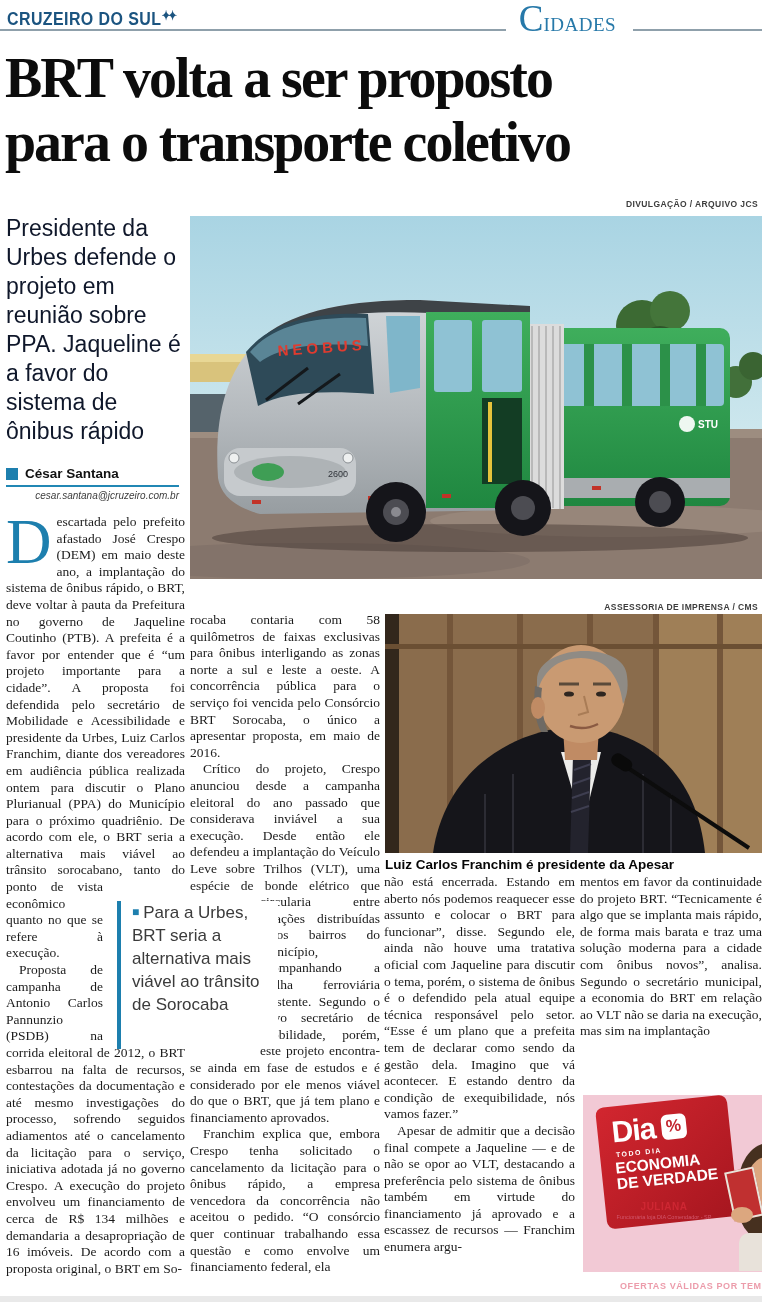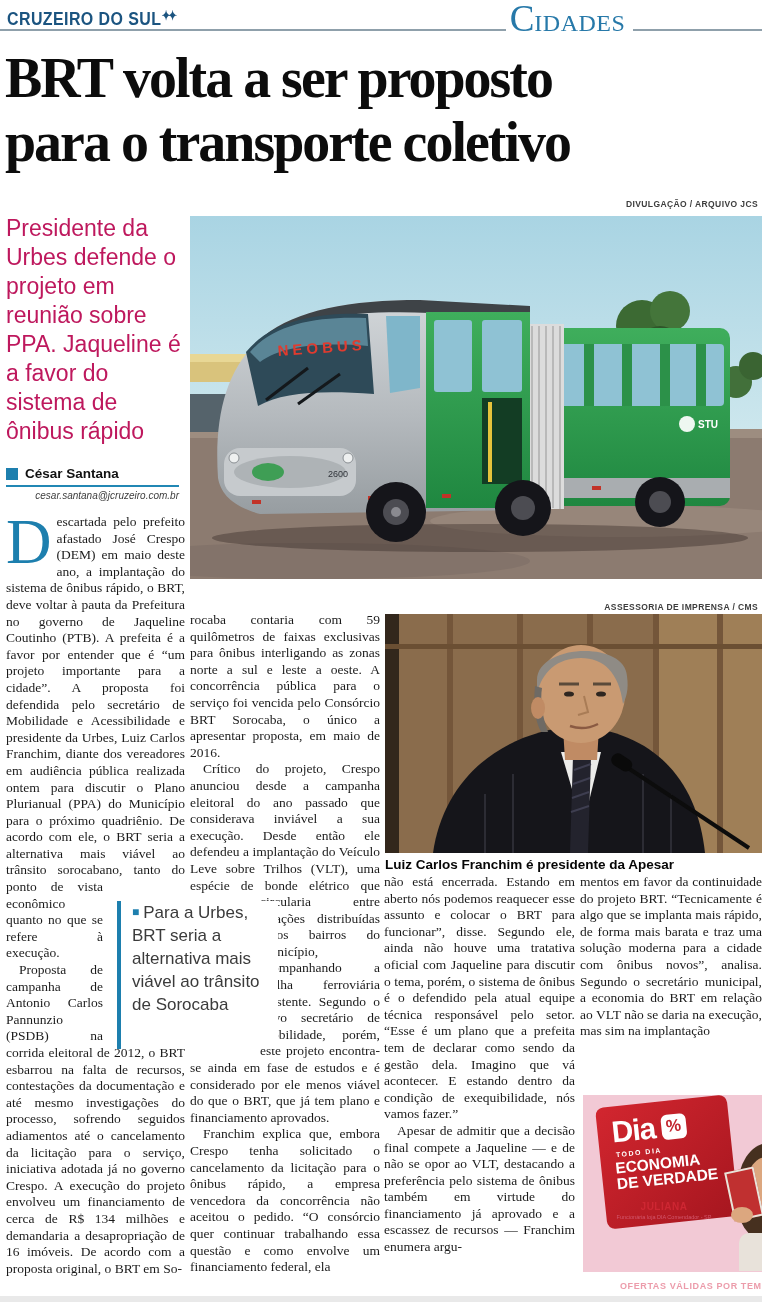--- a/index.html
+++ b/index.html
@@ -9,28 +9,28 @@
 
   
   .logo{left:7px;top:8px;font-family:"Liberation Sans",sans-serif;font-weight:bold;font-size:19px;
         color:#1b5480;transform:scaleX(.84);transform-origin:0 50%;letter-spacing:.5px;white-space:nowrap;}
   .logo .star{font-size:13px;position:relative;top:-5px;letter-spacing:-3px;color:#1b5480;}
   .mast-rule{top:29px;height:2px;background:#8fa0ab;}
   .rule-l{left:0;width:506px;}
   .rule-r{left:633px;width:129px;}
   .section{left:495px;top:2px;width:145px;text-align:center;color:#2779a9;font-family:"Liberation Serif",serif;white-space:nowrap;}
   .section .big{font-size:37px;line-height:34px;}
-  .section .small{font-size:24px;letter-spacing:.5px;}
+  .section .small{font-size:19px;letter-spacing:.5px;}
 
   
   .headline{left:5px;top:46px;width:757px;font-weight:bold;color:#0c0c0c;font-size:57px;line-height:64px;
             letter-spacing:-2px;transform:scaleX(.98);transform-origin:0 0;}
 
   
-  .deck{left:6px;top:214px;width:177px;font-family:"Liberation Sans",sans-serif;font-size:23px;line-height:29px;color:#be185d;}
+  .deck{left:6px;top:214px;width:177px;font-family:"Liberation Sans",sans-serif;font-size:23px;line-height:29px;color:#0f172a;}
   .byline{left:6px;top:466px;width:173px;font-family:"Liberation Sans",sans-serif;}
   .byline-row{display:flex;align-items:center;gap:7px;border-bottom:2px solid #2187b4;padding-bottom:4px;}
   .byline-sq{width:12px;height:12px;background:#1d7fae;}
   .byline-name{font-size:13.5px;font-weight:bold;color:#111;text-align:right;}
   .byline-email{margin-top:3px;font-size:10px;font-style:italic;color:#3d3d3d;padding-left:16px;text-align:right;}
 
   
   .bodycol{font-size:13.5px;line-height:16.6px;text-align:justify;color:#1b1b1b;overflow:hidden;}
   .bodycol p{margin:0;}
   .bodycol p.ind{text-indent:13px;}
@@ -241,21 +241,21 @@
   </div>
 
   <div class="abs caption caption2">Luiz Carlos Franchim é presidente da Apesar</div>
 
   <div class="abs bodycol col1">
     <p><span class="dropcap">D</span><span>escartada pelo prefeito afastado José Crespo (DEM) em maio deste ano, a implantação do sistema de ônibus rápido, o BRT, deve voltar à pauta da Prefeitura no governo de Jaqueline Coutinho (PTB). A prefeita é a favor por entender que é “um projeto importante para a cidade”. A proposta foi defendida pelo secretário de Mobilidade e Acessibilidade e presidente da Urbes, Luiz Carlos Franchim, diante dos vereadores em audiência pública realizada ontem para discutir o Plano Plurianual (PPA) do Município para o próximo quadriênio. De acordo com ele, o BRT seria a alternativa mais viável ao trânsito sorocabano, tanto </span><span class="sp-r"></span><span>do ponto de vista econômico quanto no que se refere à execução.</span></p>
     <p class="ind">Proposta de campanha de Antonio Carlos Pannunzio (PSDB) na corrida eleitoral de 2012, o BRT esbarrou na falta de recursos, contestações da documentação e até mesmo investigações do processo, sofrendo seguidos adiamentos até o cancelamento da licitação para o serviço, iniciativa adotada já no governo Crespo. A execução do projeto envolveu um financiamento de cerca de R$ 134 milhões e demandaria a desapropriação de 16 imóveis. De acordo com a proposta original, o BRT em So-</p>
   </div>
 
   <div class="abs bodycol col2">
-    <p>rocaba contaria com 59 quilômetros de faixas exclusivas para ônibus interligando as zonas norte a sul e leste a oeste. A concorrência pública para o serviço foi vencida pelo Consórcio BRT Sorocaba, o único a apresentar proposta, em maio de 2016.</p>
+    <p>rocaba contaria com 58 quilômetros de faixas exclusivas para ônibus interligando as zonas norte a sul e leste a oeste. A concorrência pública para o serviço foi vencida pelo Consórcio BRT Sorocaba, o único a apresentar proposta, em maio de 2016.</p>
     <p class="ind"><span>Crítico do projeto, Crespo anunciou desde a campanha eleitoral do ano passado que considerava inviável a sua execução. Desde então ele defendeu a implantação do Veículo Leve sobre Trilhos (VLT), uma espécie de bonde elétrico que </span><span class="sp-l"></span><span>circularia entre estações distribuídas pelos bairros do município, acompanhando a malha ferroviária existente. Segundo o novo secretário de Mobilidade, porém, este projeto encontra-se ainda em fase de estudos e é considerado por ele menos viável do que o BRT, que já tem plano e financiamento aprovados.</span></p>
     <p class="ind">Franchim explica que, embora Crespo tenha solicitado o cancelamento da licitação para o ônibus rápido, a empresa vencedora da concorrência não aceitou o pedido. “O consórcio quer continuar trabalhando essa questão e como envolve um financiamento federal, ela</p>
   </div>
 
   <div class="abs bodycol col3">
     <p>não está encerrada. Estando em aberto nós podemos reaquecer esse assunto e colocar o BRT para funcionar”, disse. Segundo ele, ainda não houve uma tratativa oficial com Jaqueline para discutir o tema, porém, o sistema de ônibus é o defendido pela atual equipe técnica responsável pelo setor. “Esse é um plano que a prefeita tem de declarar como sendo da gestão dela. Imagino que vá acontecer. E estando dentro da condição de exequibilidade, nós vamos fazer.”</p>
     <p class="ind">Apesar de admitir que a decisão final compete a Jaqueline — e de não se opor ao VLT, destacando a preferência pelo sistema de ônibus também em virtude do financiamento já aprovado e a escassez de recursos — Franchim enumera argu-</p>
   </div>
 
   <div class="abs pullquote">

